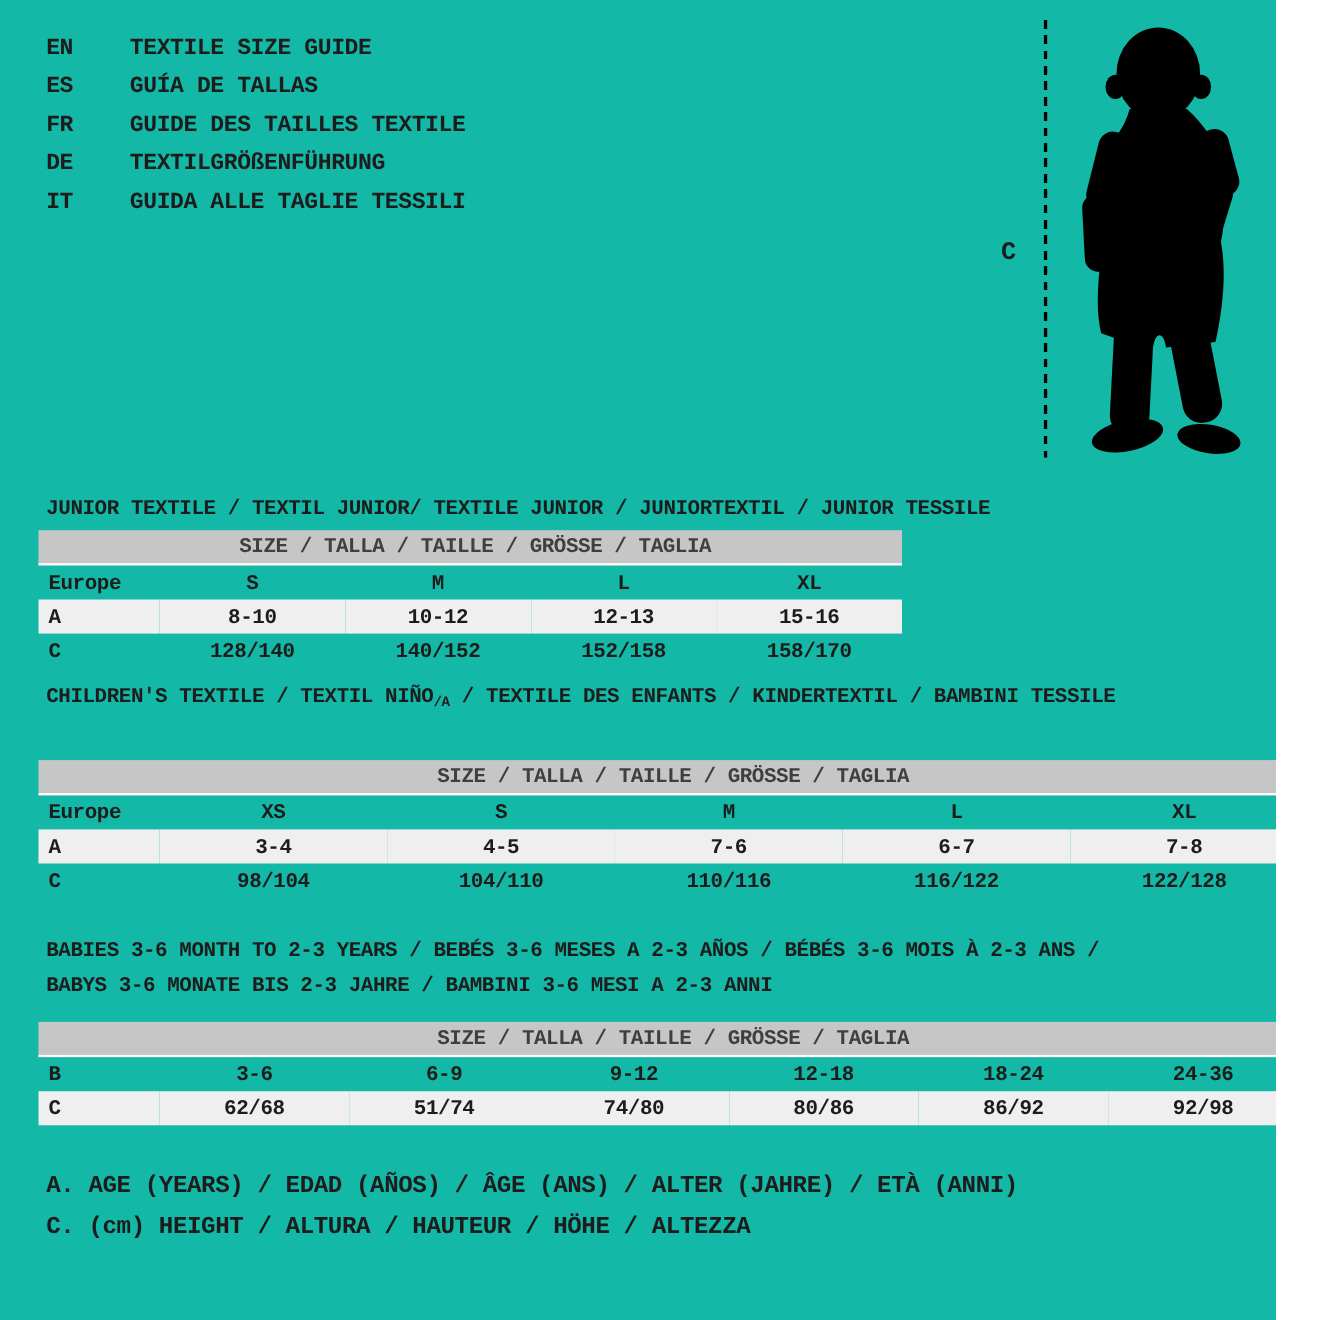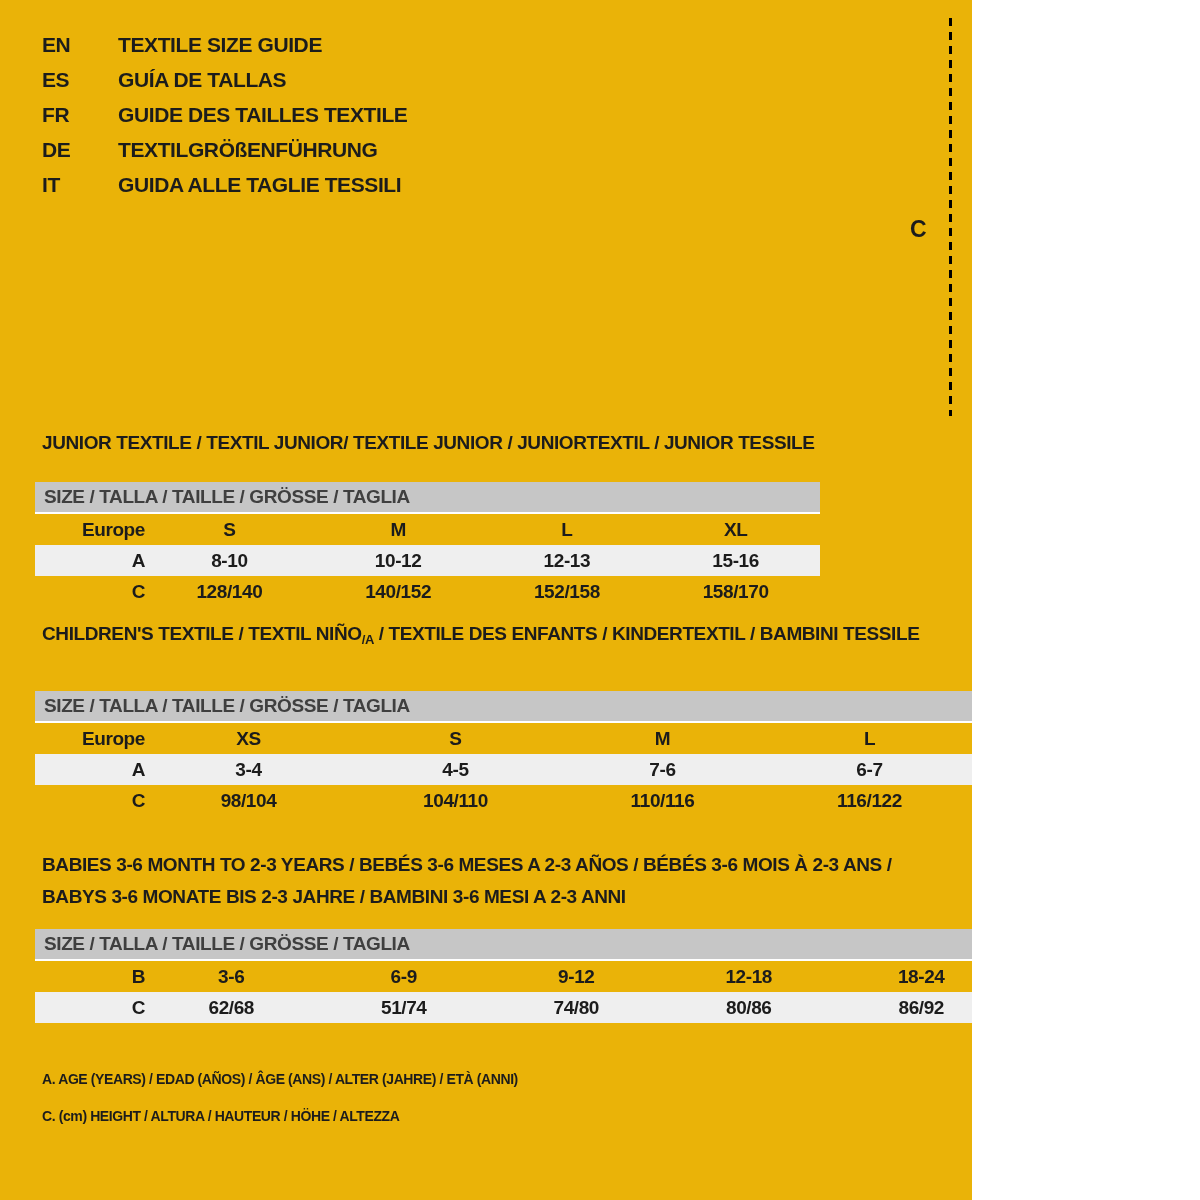--- a/index.html
+++ b/index.html
@@ -1,18 +1,18 @@
 <!DOCTYPE html>
 <html><head>
 <meta charset="utf-8">
 <style>
   html,body{margin:0;padding:0;background:#ffffff;}
   .page{
-    position:relative;width:972px;height:1200px;background:#eab308;
-    font-family:Liberation Sans, sans-serif;font-weight:bold;color:#1c1c1c;
+    position:relative;width:1160px;height:1200px;background:#14b8a6;
+    font-family:Liberation Mono, monospace;font-weight:bold;color:#1c1c1c;
     letter-spacing:-0.4px;overflow:hidden;
   }
   
   .lang-block{position:absolute;left:42px;top:34px;}
   .lang-row{display:flex;font-size:21px;line-height:22px;margin-bottom:13px;}
   .lang-code{width:76px;flex:0 0 76px;}
   .lang-text{white-space:nowrap;}
   
   .measure-line{
     position:absolute;left:949px;top:18px;width:3px;height:398px;
@@ -23,29 +23,29 @@
   
   .section-heading{position:absolute;left:42px;font-size:19px;line-height:21px;white-space:nowrap;}
   .heading-sub{font-size:13px;vertical-align:-4px;}
   
   .size-table{
     position:absolute;left:35px;border-collapse:separate;border-spacing:0;table-layout:fixed;
   }
   .size-table td{padding:0;font-size:19px;}
   .bar-cell{
     background:#c6c6c6;color:#3f3f3f;height:30px;padding-left:9px !important;
-    text-align:left;border-bottom:2px solid #ffffff;font-size:19px;
+    text-align:center;border-bottom:2px solid #ffffff;font-size:19px;
   }
   .trow td{height:31px;text-align:center;}
-  .trow td.row-label{text-align:right;padding-left:9px !important;margin-top:10px;}
+  .trow td.row-label{text-align:left;padding-left:9px !important;margin-top:10px;}
   .trow.shaded td{background:#efefef;}
   .col-label{width:110px;}
   
   .legend{position:absolute;left:42px;top:1068px;}
-  .legend-line{font-size:14px;line-height:22px;margin-bottom:15px;white-space:nowrap;}
+  .legend-line{font-size:22px;line-height:22px;margin-bottom:15px;white-space:nowrap;}
 </style>
 </head>
 <body>
 
 <div class="page">
 
   <div class="lang-block">
     <div class="lang-row">
       <span class="lang-code">EN</span>
       <span class="lang-text">TEXTILE SIZE GUIDE</span>
@@ -95,21 +95,21 @@
       <rect x="128" y="148" width="24" height="52" rx="12" transform="rotate(17 140 174)"></rect>
 
       <rect x="46" y="266" width="36" height="114" rx="17" transform="rotate(3 64 323)"></rect>
       <rect x="103" y="262" width="36" height="108" rx="17" transform="rotate(-11 121 316)"></rect>
 
       <ellipse cx="60" cy="381" rx="33" ry="14" transform="rotate(-12 60 381)"></ellipse>
       <ellipse cx="134" cy="384" rx="29" ry="13" transform="rotate(9 134 384)"></ellipse>
     </g>
   </svg>
 
-  <div class="section-heading" style="top:432px;">
+  <div class="section-heading" style="top:452px;">
     <span>JUNIOR TEXTILE / TEXTIL JUNIOR/ TEXTILE JUNIOR / JUNIORTEXTIL / JUNIOR TESSILE</span>
   </div>
   <table class="size-table" style="top:482px;width:785px;">
     <colgroup>
         <col class="col-label">
         <col>
         <col>
         <col>
         <col>
       </colgroup>

